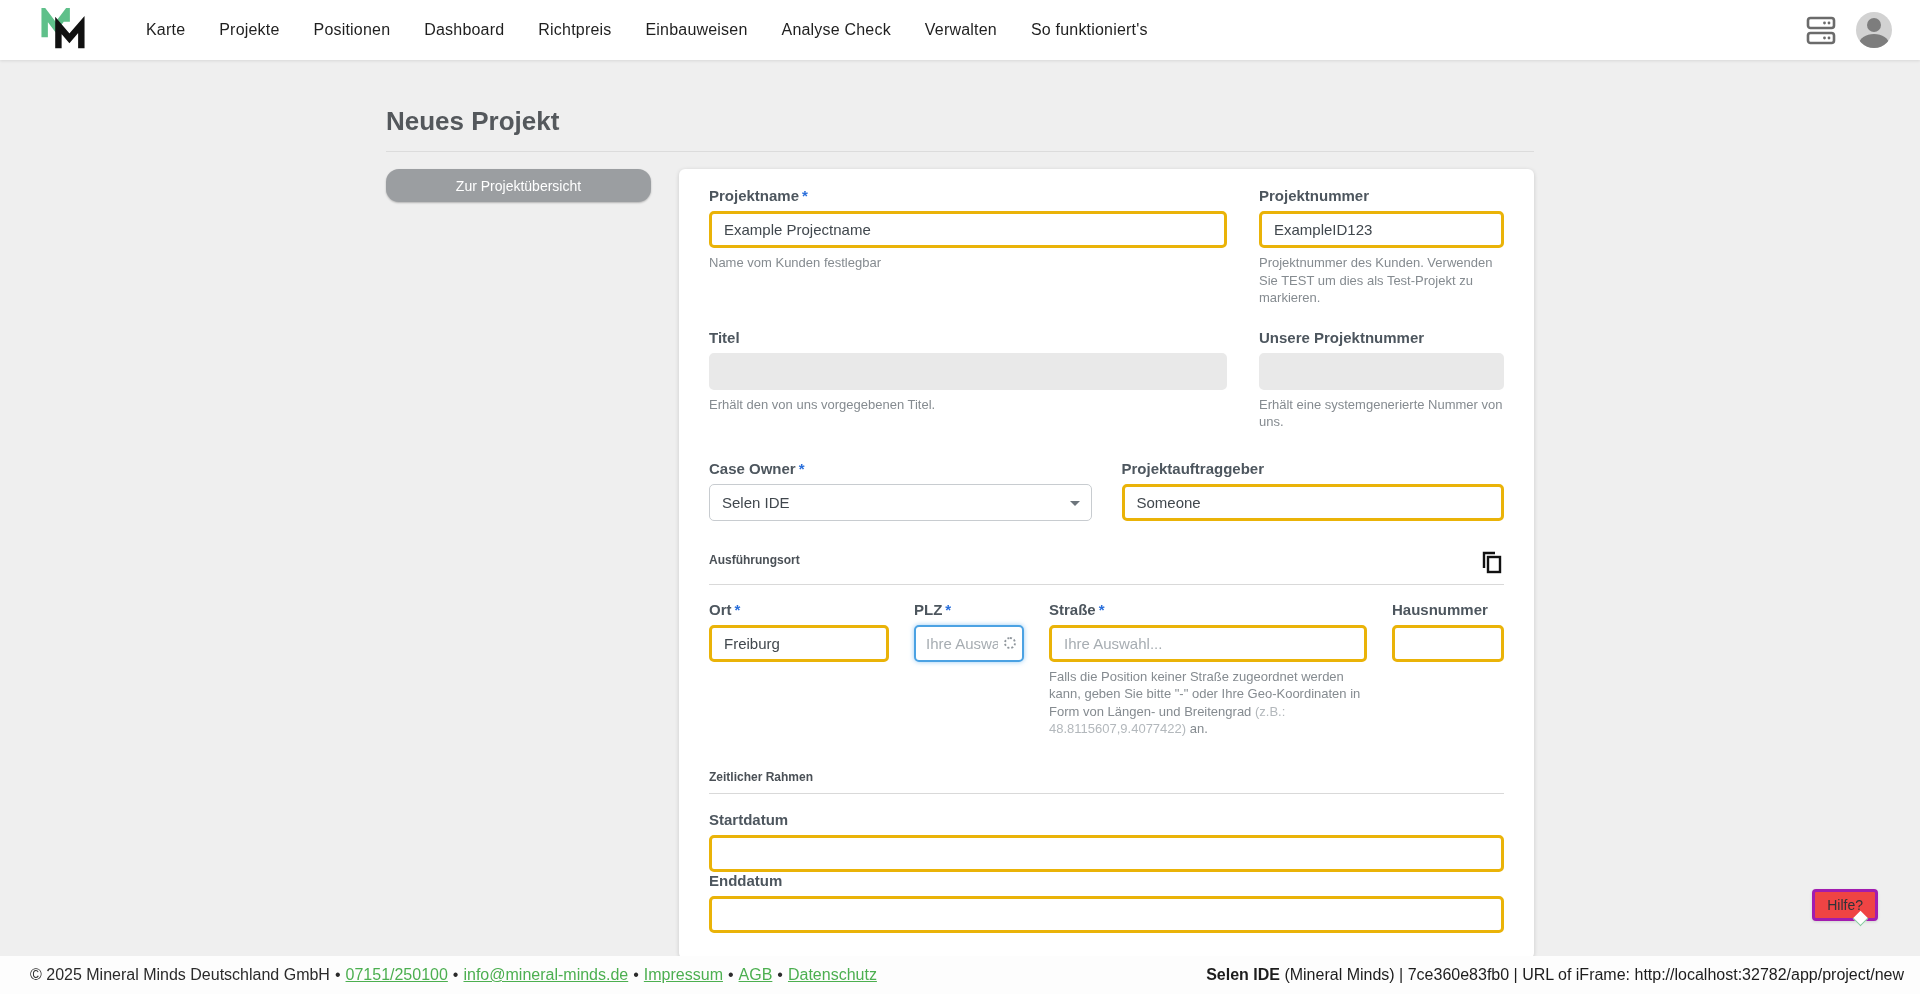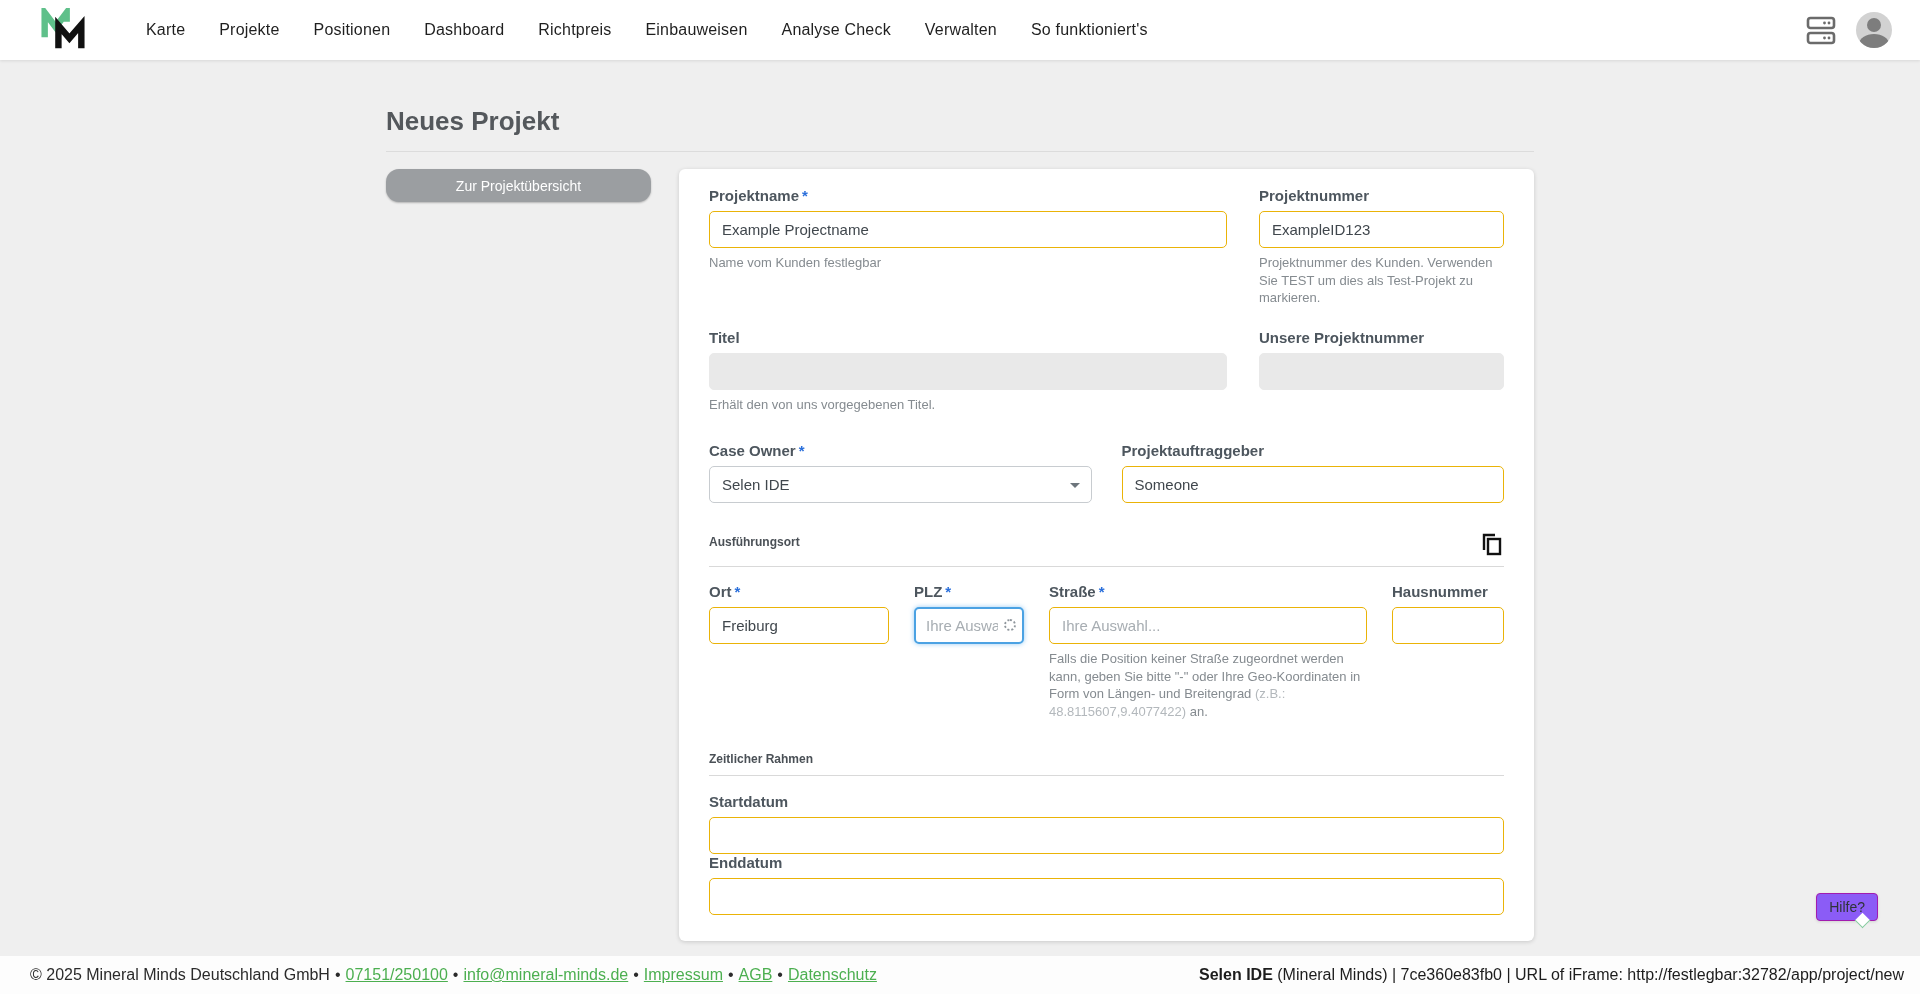--- a/index.html
+++ b/index.html
@@ -58,21 +58,21 @@
   .grid-a { display:grid; grid-template-columns:1fr 245px; column-gap:32px; row-gap:22px; }
   .grid-b { display:grid; grid-template-columns:1fr 1fr; column-gap:30px; margin-top:29px; }
   .grid-addr { display:grid; grid-template-columns:180px 110px 1fr 112px; column-gap:25px; margin-top:16px; }
   .grid-dates { display:grid; grid-template-columns:1fr; column-gap:30px; margin-top:17px; }
 
   .field-label {
     font-size:15px; font-weight:700; color:#4d565e; margin-bottom:7px; display:block;
   }
   .req { color:#2a6fdb; margin-left:3px; font-weight:700; }
   .txt {
-    width:100%; height:37px; border:1px solid #eab308; border-radius:5px;
+    width:100%; height:37px; border:3px solid #eab308; border-radius:5px;
     padding:14px 12px; font-size:15px; color:#40474d; background:#fff;
     font-family:inherit; outline:none;
   }
   .txt::placeholder { color:#a7adb2; }
   .txt:disabled, .txt.disabled { background:#e9e9e9; border-color:#e9e9e9; }
   .helper { font-size:13px; color:#858b90; margin-top:6px; line-height:1.35; }
   .helper .lighter { color:#b3b8bc; }
 
   .input-wrap { position:relative; }
   .txt.focused {
@@ -100,22 +100,22 @@
   }
   .section-title { font-size:12px; font-weight:700; color:#4a5056; }
   .section-divider { border-bottom:1px solid #d9d9d9; margin-top:9px; }
   .copy-btn { width:24px; height:24px; cursor:pointer; margin-top:-2px; }
 
   .card-title-lg { font-size:19px; font-weight:400; color:#5f666c; }
   .card-title-divider { border-bottom:1px solid #d9d9d9; margin-top:13px; }
 
   
   .help-bubble {
-    position:fixed; right:42px; bottom:73px; background:#8b5cf6;
-    border:1px solid #a21caf; border-radius:4px; padding:5px 12px;
+    position:fixed; right:42px; bottom:73px; background:#ef4444;
+    border:3px solid #a21caf; border-radius:4px; padding:5px 12px;
     font-size:14px; color:#2f3338; cursor:pointer; z-index:20;
     box-shadow:0 1px 3px rgba(0,0,0,.12);
   }
   .help-bubble::after {
     content:""; position:absolute; bottom:-6px; right:9px; width:10px; height:10px;
     background:#fff; transform:rotate(45deg);
     border-right:1px solid #86ca9f; border-bottom:1px solid #86ca9f;
   }
 
   
@@ -193,20 +193,21 @@
 
           <div class="field">
             <span class="field-label">Titel</span>
             <input class="txt disabled" type="text" disabled="" value="" style="">
             <div class="helper">Erhält den von uns vorgegebenen Titel.</div>
           </div>
 
           <div class="field">
             <span class="field-label">Unsere Projektnummer</span>
             <input class="txt disabled" type="text" disabled="" value="" style="">
+            <div class="helper">Erhält eine systemgenerierte Nummer von uns.</div>
           </div>
         </div>
 
         <div class="grid-b">
 
           <div class="field">
             <span class="field-label"><span>Case Owner</span><span class="req">*</span></span>
             <div class="select-box">
               <span>Selen IDE</span>
               <span class="select-caret"></span>
@@ -290,15 +291,15 @@
     <span class="footer-sep">•</span>
     <span class="footer-link">info@mineral-minds.de</span>
     <span class="footer-sep">•</span>
     <span class="footer-link">Impressum</span>
     <span class="footer-sep">•</span>
     <span class="footer-link">AGB</span>
     <span class="footer-sep">•</span>
     <span class="footer-link">Datenschutz</span>
   </div>
   <div class="footer-right">
-    <span class="bold">Selen IDE</span><span> (Mineral Minds) | 7ce360e83fb0 | URL of iFrame: http://festlegbar:32782/app/project/new</span>
+    <span class="bold">Selen IDE</span><span> (Mineral Minds) | 7ce360e83fb0 | URL of iFrame: http://localhost:32782/app/project/new</span>
   </div>
 </footer>
 
 </body></html>

